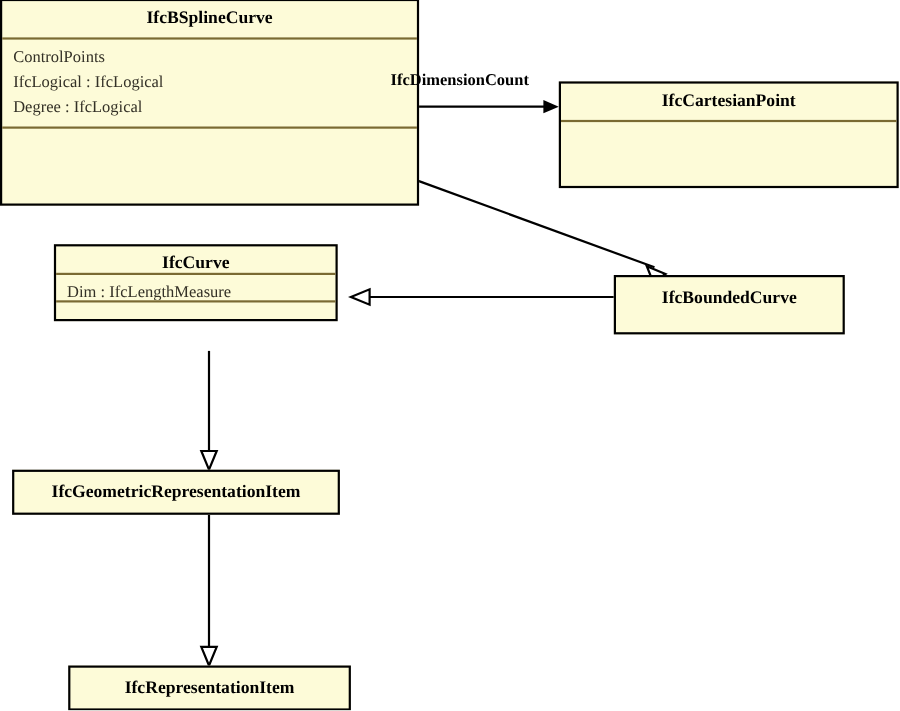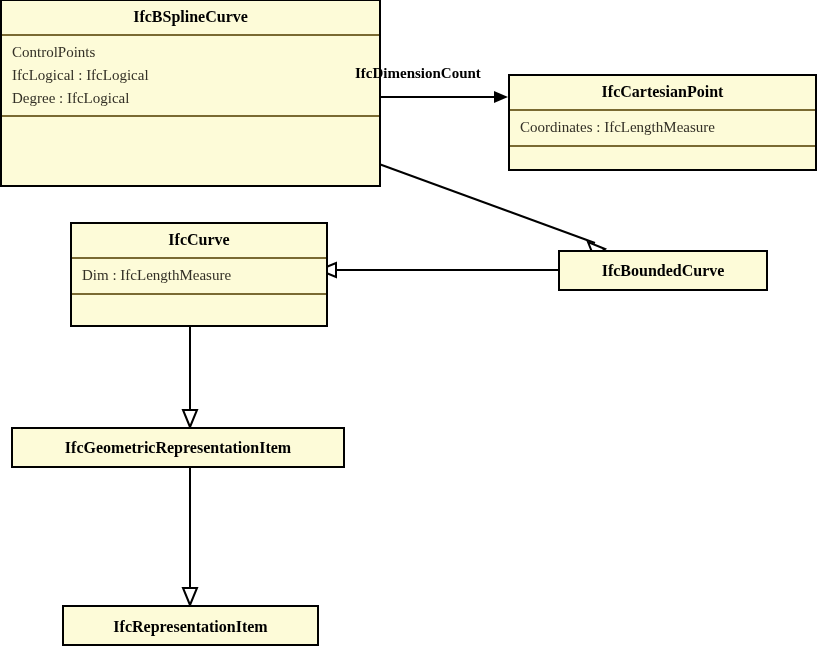--- a/index.html
+++ b/index.html
@@ -66,24 +66,24 @@
     font-family: "Liberation Serif", "DejaVu Serif", serif;
     font-weight: bold;
     font-size: 15px;
     color: #000000;
     white-space: nowrap;
   }
 
   
   #box-bsplinecurve { left: 0px;   top: -1px;  width: 381px; height: 188px; }
   #box-cartesianpoint { left: 508px; top: 46px; width: 309px; height: 97px; margin-top: 28px; }
-  #box-curve       { left: 70px;  top: 222px; width: 258px; height: 105px; }
-  #box-boundedcurve{ left: 558px; top: 250px; width: 210px; height: 41px; }
-  #box-geomrepitem { left: 11px;  top: 427px; width: 334px; height: 41px; align-items: center; }
-  #box-repitem     { left: 62px;  top: 605px; width: 257px; height: 41px; justify-content: center; }
+  #box-curve       { left: 49px;  top: 222px; width: 258px; height: 70px; }
+  #box-boundedcurve{ left: 558px; top: 250px; width: 210px; height: 54px; }
+  #box-geomrepitem { left: 11px;  top: 427px; width: 298px; height: 41px; align-items: center; }
+  #box-repitem     { left: 62px;  top: 605px; width: 257px; height: 41px; }
 
   #box-boundedcurve .class-name,
   #box-geomrepitem .class-name,
   #box-repitem .class-name { padding-top: 9px; }
 
   #label-controlpointslist { left: 355px; top: 65px; }
 </style>
 </head>
 <body>
 
@@ -122,23 +122,20 @@
     <div class="compartment attrs">
       <div class="attr-line">ControlPoints</div>
       <div class="attr-line">IfcLogical : IfcLogical</div>
       <div class="attr-line">Degree : IfcLogical</div>
     </div>
     <div class="compartment attrs ops"></div>
   </div>
 
   <div class="uml-class" id="box-cartesianpoint">
     <div class="compartment class-name">IfcCartesianPoint</div>
-    <div class="compartment attrs">
-      <div class="attr-line">Coordinates : IfcLengthMeasure</div>
-    </div>
     <div class="compartment attrs ops"></div>
   </div>
 
   <div class="uml-class" id="box-curve">
     <div class="compartment class-name">IfcCurve</div>
     <div class="compartment attrs">
       <div class="attr-line">Dim : IfcLengthMeasure</div>
     </div>
     <div class="compartment attrs ops"></div>
   </div>

